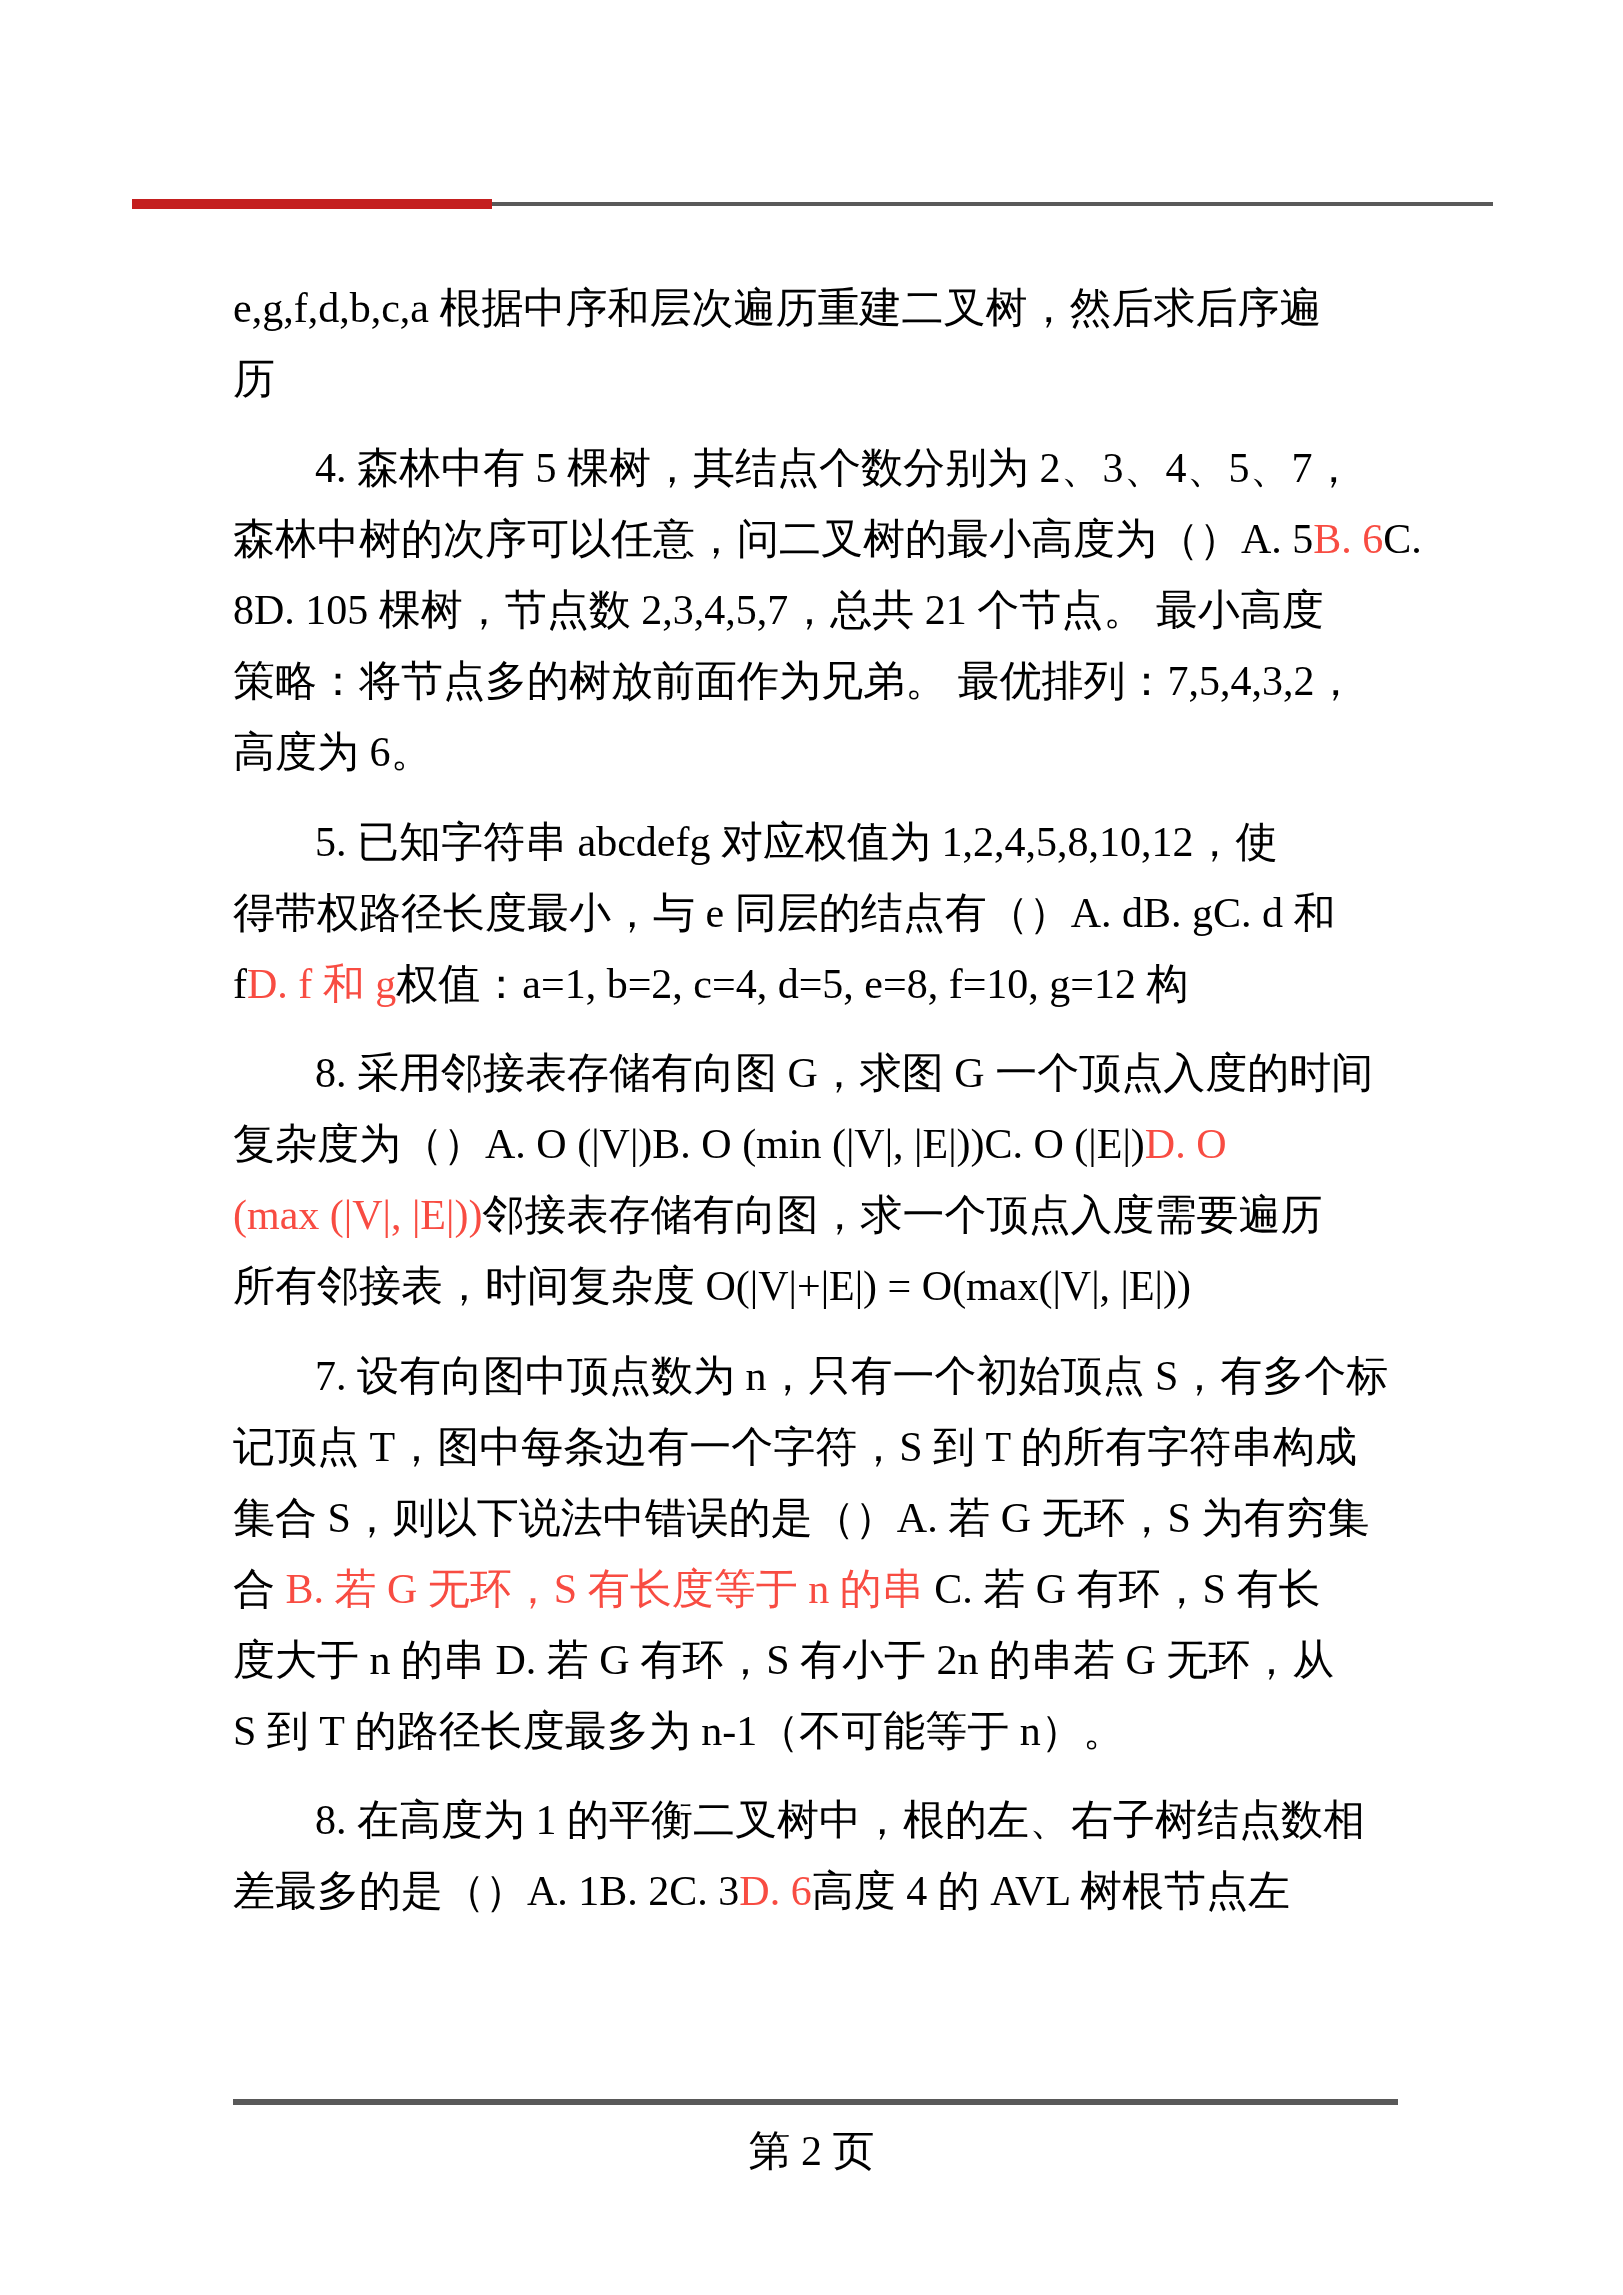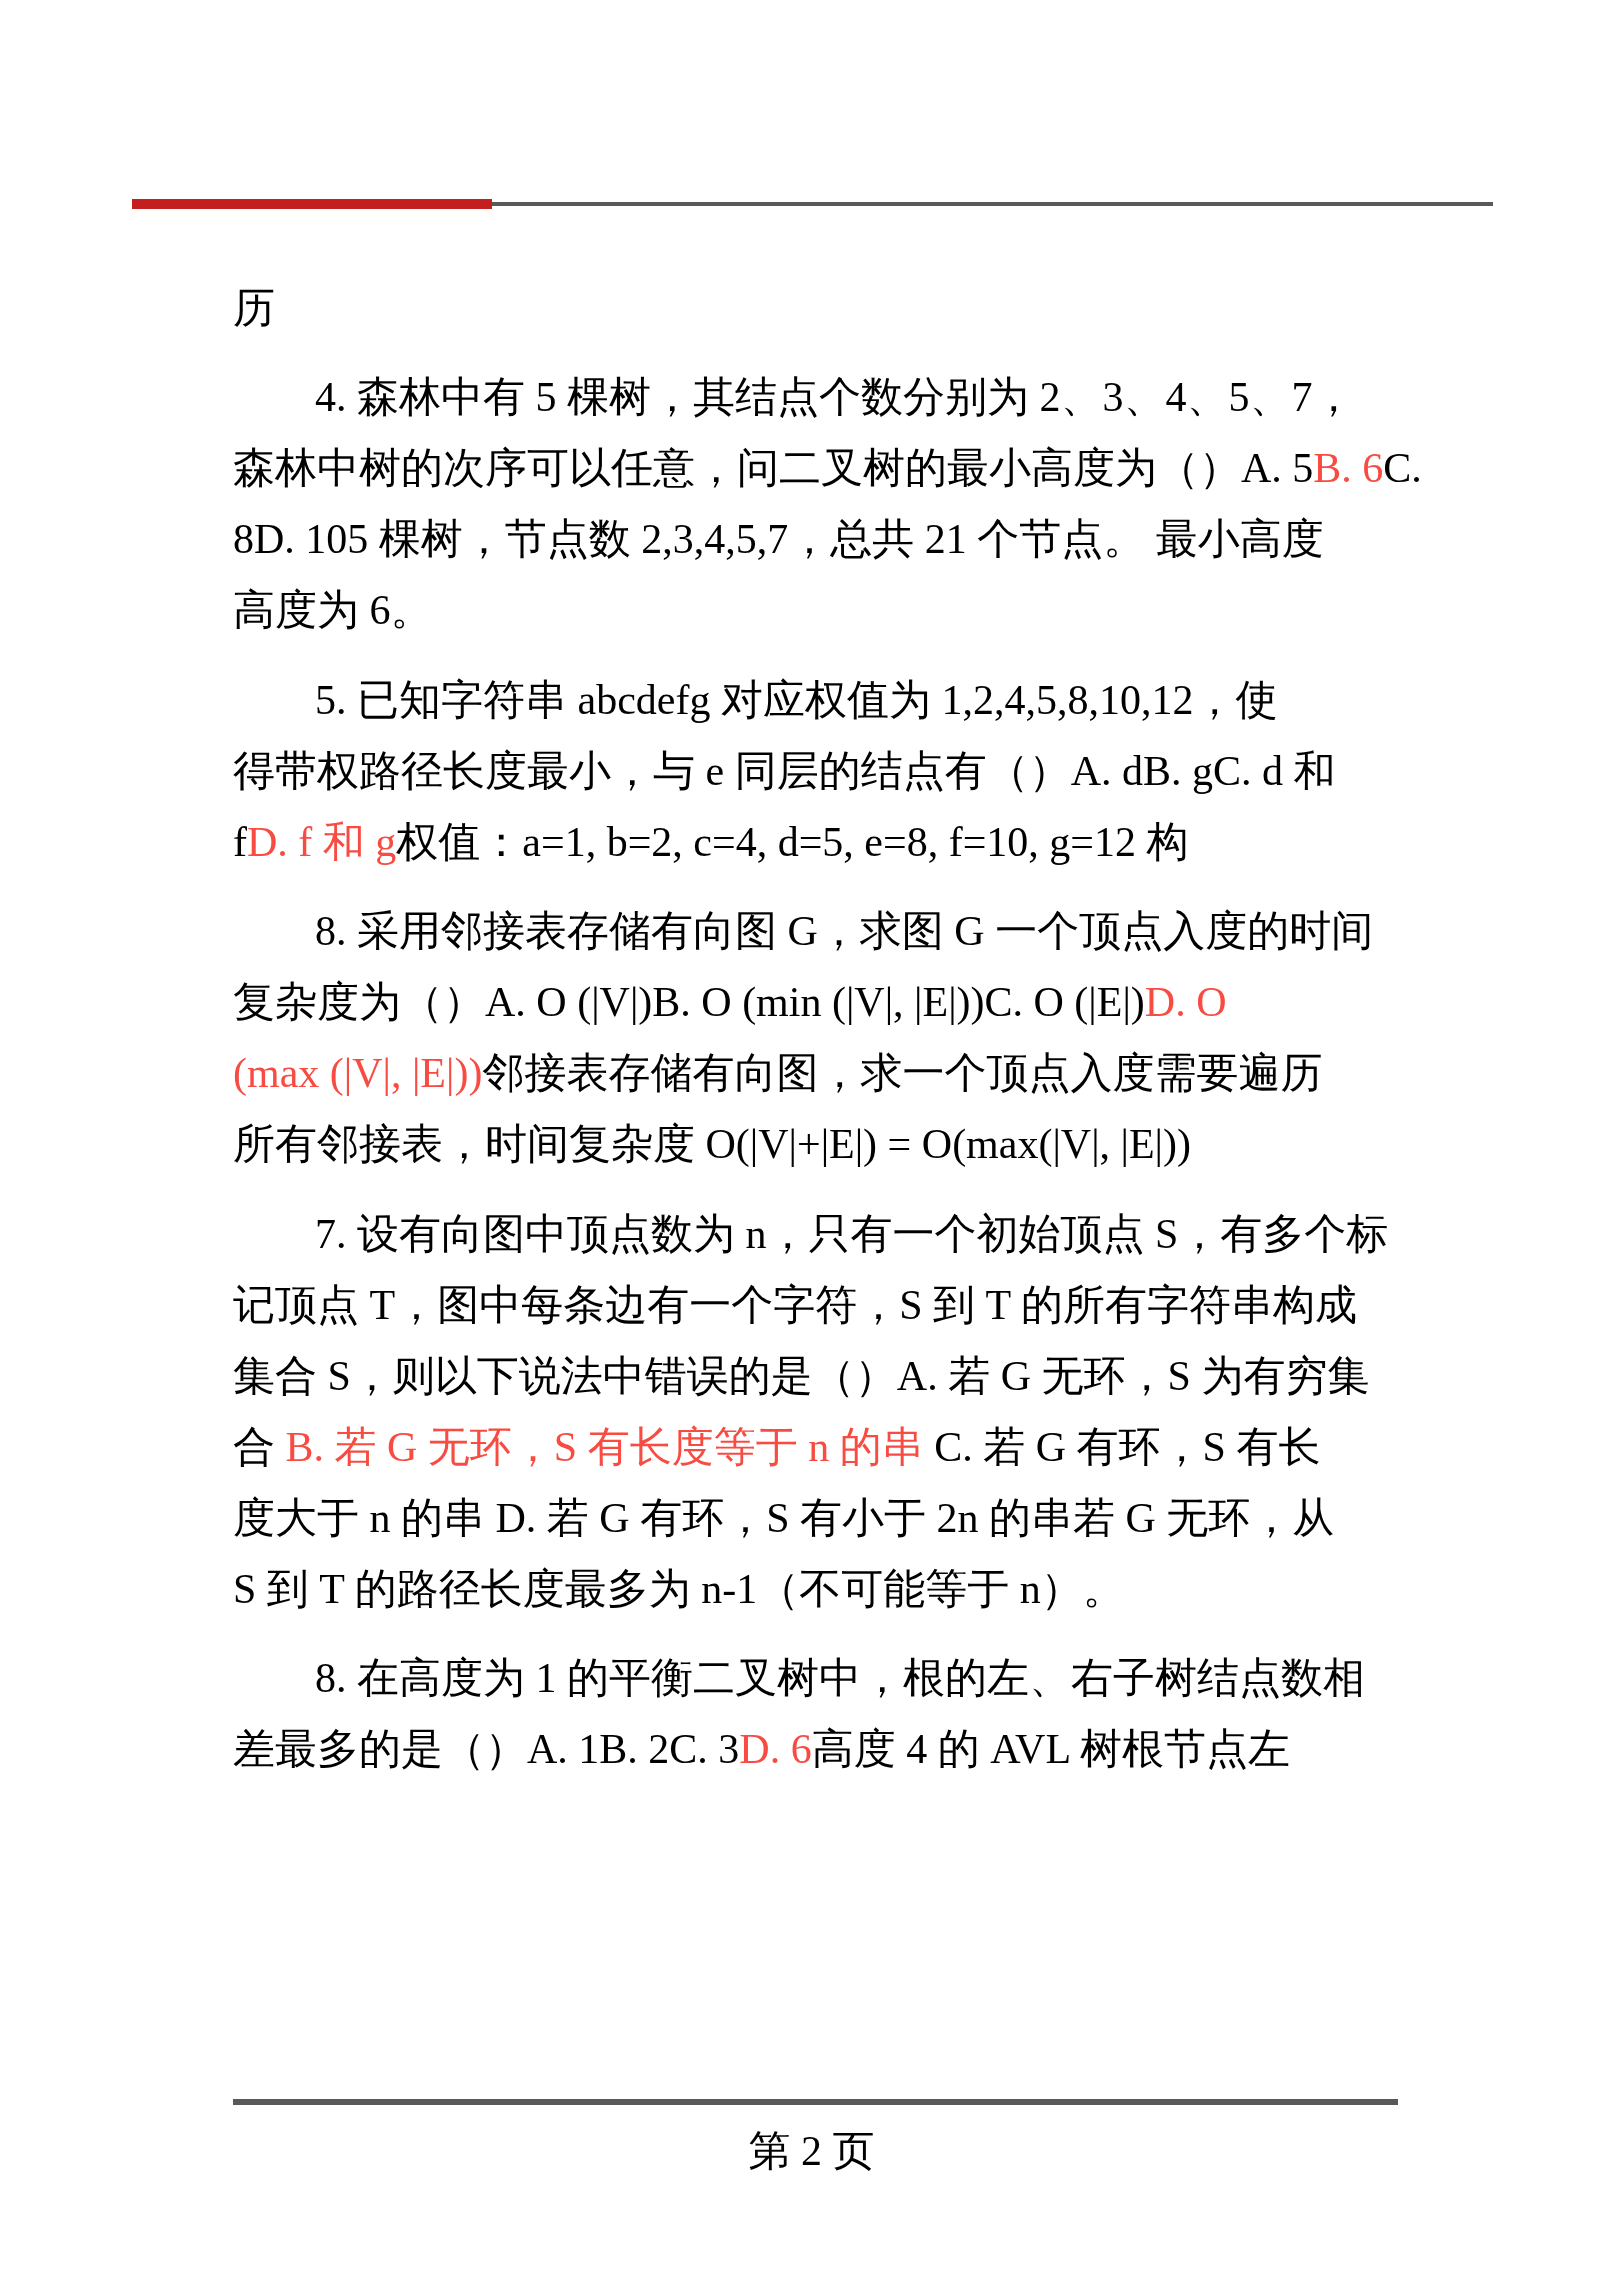--- a/index.html
+++ b/index.html
@@ -91,26 +91,28 @@
 
 <div class="page">
 
   <div class="header-rule">
     <div class="header-accent"></div>
     <div class="header-gray"></div>
   </div>
 
   <div class="doc-body">
       <div class="para">
+        <div class="line"><span class="run">e,g,f,d,b,c,a 根据中序和层次遍历重建二叉树，然后求后序遍</span></div>
         <div class="line"><span class="run">历</span></div>
       </div>
       <div class="para indent">
         <div class="line"><span class="run">4. 森林中有 5 棵树，其结点个数分别为 2、3、4、5、7，</span></div>
         <div class="line"><span class="run">森林中树的次序可以任意，问二叉树的最小高度为（）A. 5</span><span class="run red">B. 6</span><span class="run">C.</span></div>
         <div class="line"><span class="run">8D. 105 棵树，节点数 2,3,4,5,7，总共 21 个节点。 最小高度</span></div>
+        <div class="line"><span class="run">策略：将节点多的树放前面作为兄弟。 最优排列：7,5,4,3,2，</span></div>
         <div class="line"><span class="run">高度为 6。</span></div>
       </div>
       <div class="para indent">
         <div class="line"><span class="run">5. 已知字符串 abcdefg 对应权值为 1,2,4,5,8,10,12，使</span></div>
         <div class="line"><span class="run">得带权路径长度最小，与 e 同层的结点有（）A. dB. gC. d 和</span></div>
         <div class="line"><span class="run">f</span><span class="run red">D. f 和 g</span><span class="run">权值：a=1, b=2, c=4, d=5, e=8, f=10, g=12 构</span></div>
       </div>
       <div class="para indent">
         <div class="line"><span class="run">8. 采用邻接表存储有向图 G，求图 G 一个顶点入度的时间</span></div>
         <div class="line"><span class="run">复杂度为（）A. O (|V|)B. O (min (|V|, |E|))C. O (|E|)</span><span class="run red">D. O</span></div>

